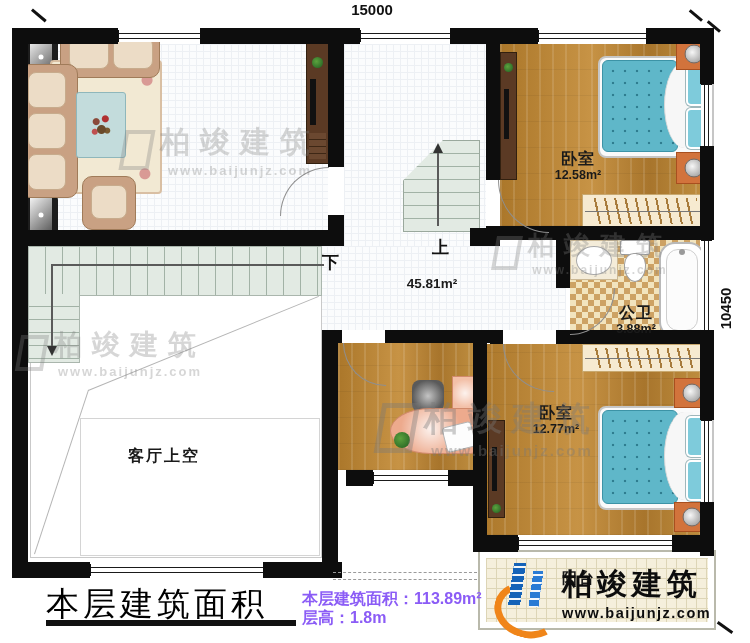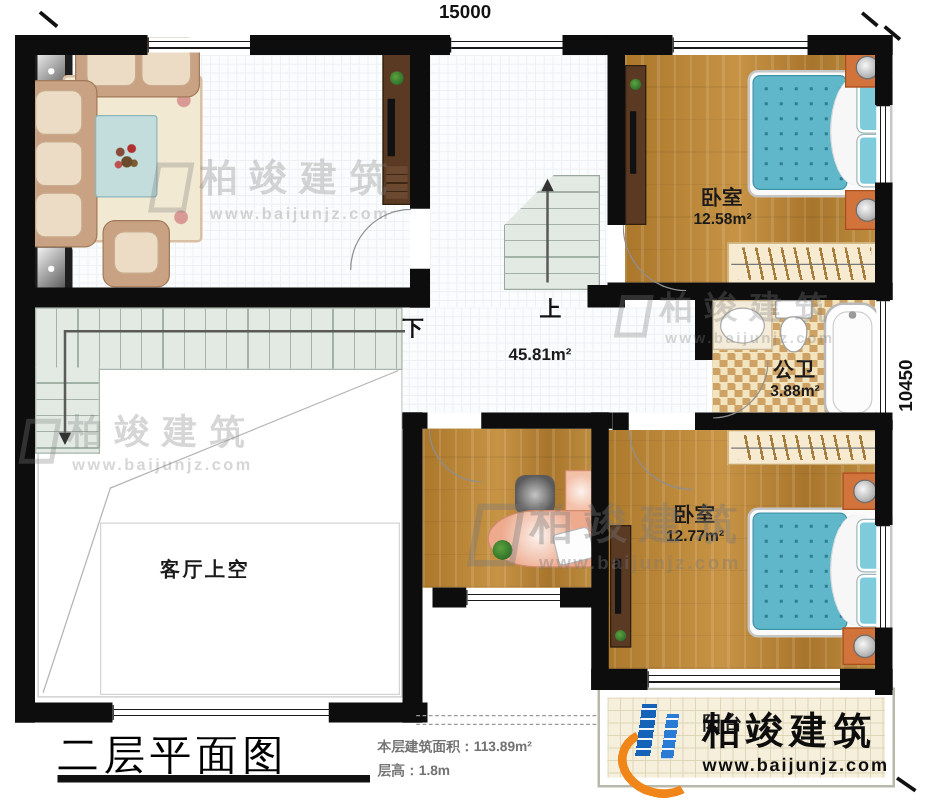--- a/index.html
+++ b/index.html
@@ -111,21 +111,21 @@
   .tower{position:absolute;background:#1563b8;transform:skewX(-8deg);
     background-image:repeating-linear-gradient(180deg,transparent 0 6px,rgba(255,255,255,.95) 6px 8px);
     background-clip:content-box;padding:3px 3px;}
   .logo-txt{display:flex;flex-direction:column;}
   .logo-brand{font-size:30px;font-weight:800;color:#0d0d0d;letter-spacing:5px;white-space:nowrap;}
   .logo-url{font-size:14.5px;font-weight:700;color:#0d0d0d;letter-spacing:1.5px;}
   
   .title-row{display:flex;align-items:baseline;gap:14px;color:#000;}
   .title-main{font-size:33px;letter-spacing:4px;font-weight:500;}
   .title-scale{font-size:33px;font-weight:500;}
-  .info{font-size:11px;font-weight:600;color:#737373;line-height:19px;white-space:nowrap;}
+  .info{font-size:16px;font-weight:600;color:#8b5cf6;line-height:19px;white-space:nowrap;}
   .tick{background:#111;transform-origin:center;}
   .dash2{border-top:1.5px dashed #9a9a9a;border-bottom:1.5px dashed #9a9a9a;height:6px;}
   .voidbox{background:#fff;border:1px solid #c9c9c9;}
   .thinline{background:#b5b5b5;transform-origin:0 0;}
 </style>
 </head>
 <body>
 
 <div class="canvas">
 
@@ -296,21 +296,21 @@
   <div class="abs arc tl" style="left:280px;top:167px;width:48px;height:48px;"></div>
   <div class="abs arc bl" style="left:498px;top:180px;width:50px;height:52px;"></div>
   <div class="abs arc br" style="left:570px;top:288px;width:44px;height:46px;"></div>
   <div class="abs arc bl" style="left:343px;top:343px;width:42px;height:42px;"></div>
   <div class="abs arc bl" style="left:503px;top:344px;width:50px;height:47px;"></div>
 
   <div class="abs rlabel" style="left:536px;top:150px;width:84px;">
     <span class="nm">卧室</span>
     <span class="ar">12.58m²</span>
   </div>
-  <div class="abs rlabel" style="left:596px;top:288px;width:80px;">
+  <div class="abs rlabel" style="left:596px;top:304px;width:80px;">
     <span class="nm">公卫</span>
     <span class="ar">3.88m²</span>
   </div>
   <div class="abs rlabel" style="left:514px;top:404px;width:84px;">
     <span class="nm">卧室</span>
     <span class="ar">12.77m²</span>
   </div>
   <div class="abs rlabel" style="left:396px;top:276px;width:72px;">
     <span class="ar" style="font-size:13.5px;">45.81m²</span>
   </div>
@@ -361,21 +361,21 @@
       <div class="tower" style="left:12px;top:4px;width:12px;height:42px;"></div>
       <div class="tower" style="left:32px;top:12px;width:10px;height:36px;background-color:#2a7bd4;"></div>
     </div>
     <div class="logo-txt">
       <span class="logo-brand">柏竣建筑</span>
       <span class="logo-url">www.baijunjz.com</span>
     </div>
   </div>
 
   <div class="abs title-row" style="left:46px;top:582px;">
-    <span class="title-main">二层平面图</span>
+    <span class="title-main">本层建筑面积</span>
   </div>
   <div class="abs" style="left:46px;top:620px;width:250px;height:6px;background:#111;"></div>
   <div class="abs info" style="left:302px;top:589px;">
     <span>本层建筑面积：</span><span>113.89m²</span><br>
     <span>层高：</span><span>1.8m</span>
   </div>
 
 </div>
 
 </body></html>

